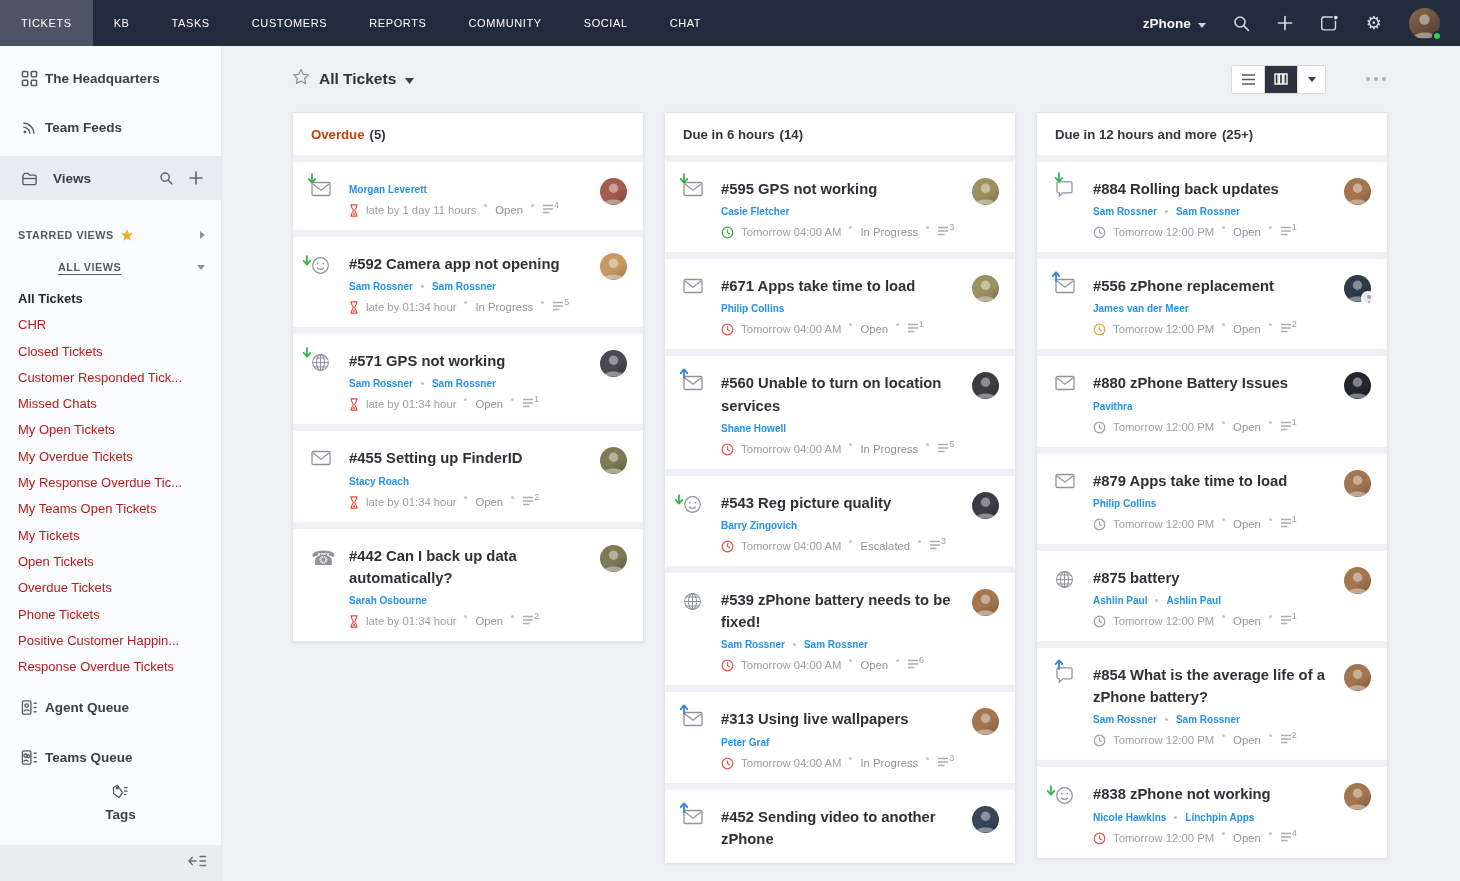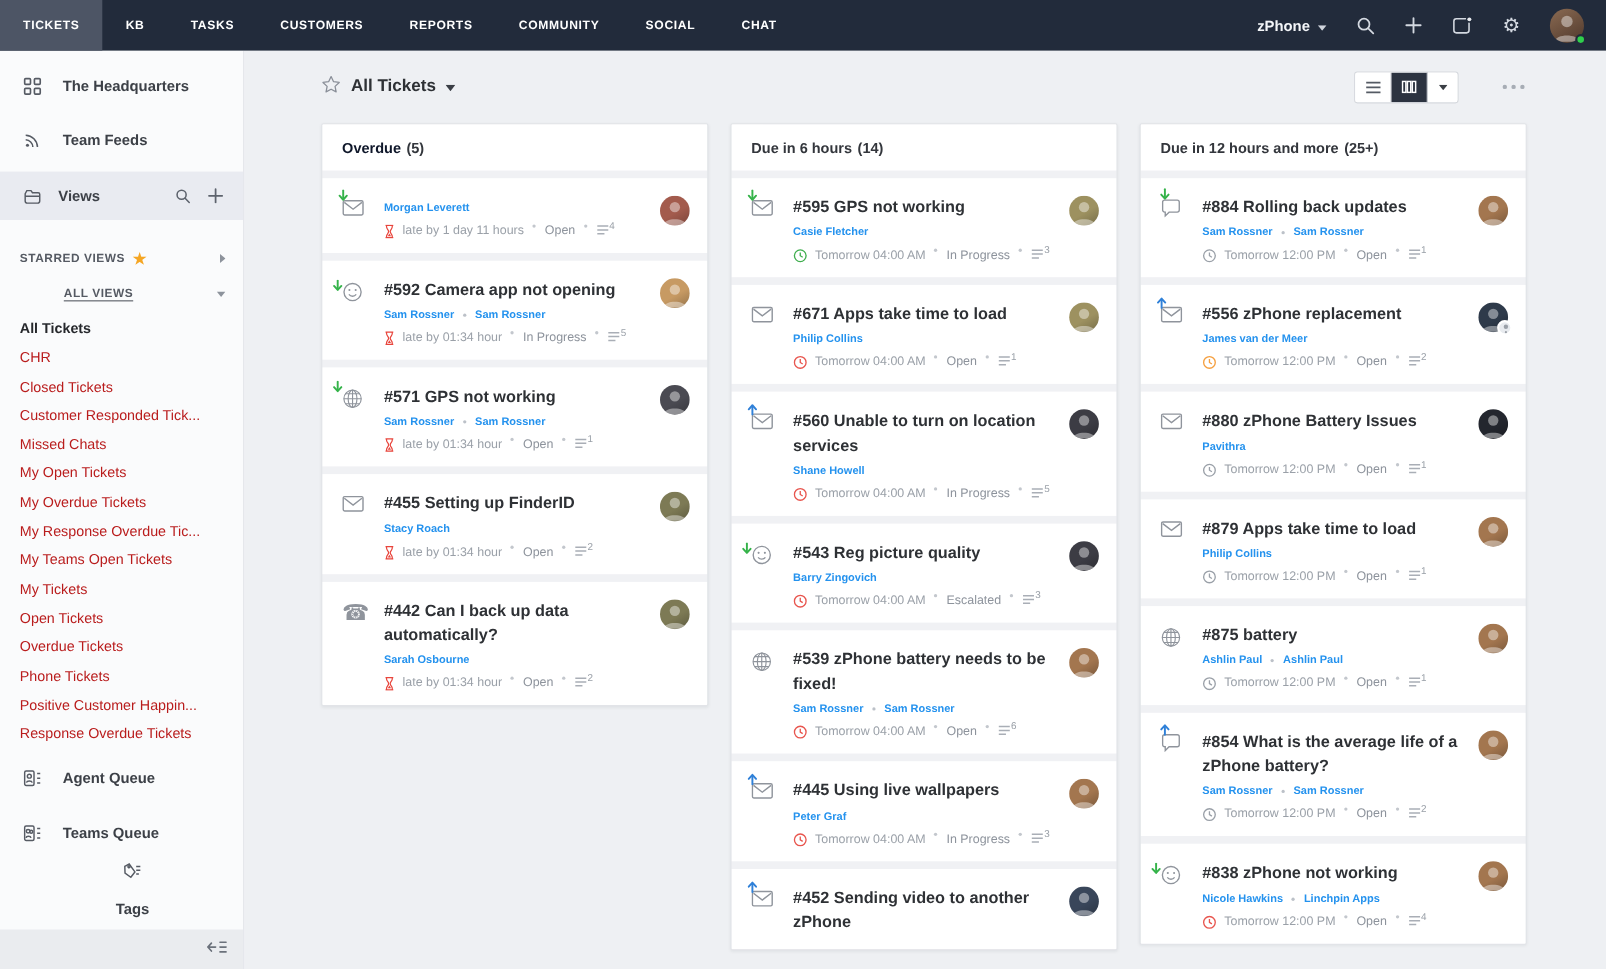--- a/index.html
+++ b/index.html
@@ -3,39 +3,39 @@
 <meta charset="utf-8">
 <style>
   * { margin:0; padding:0; box-sizing:border-box; }
   html,body { width:1460px; height:881px; overflow:hidden;
     font-family:"Liberation Sans", sans-serif; background:#eef0f3; }
 
   
   .topnav { position:absolute; top:0; left:0; right:0; height:46px; background:#222b3b;
     display:flex; z-index:9; }
   .nav-tabs { display:flex; }
-  .nav-tab { padding:0 21px; display:flex; align-items:center; font-size:11px; font-weight:700;
+  .nav-tab { padding:0 21px; display:flex; align-items:center; font-size:11px; font-weight:400;
     letter-spacing:.6px; color:#fff; cursor:pointer; }
   .nav-tab.active { background:#4d5565; }
   .nav-right { margin-left:auto; display:flex; align-items:center; gap:27px; padding-right:20px; }
   .dept { display:flex; align-items:center; gap:7px; color:#f4f6f9; font-size:13.5px; font-weight:700; cursor:pointer; }
   .nav-icon { color:#d4d9e1; display:flex; align-items:center; cursor:pointer; }
   .gear-glyph { font-size:18px; line-height:1; color:#d4d9e1; }
   .nav-avatar { width:31px; height:31px; border-radius:50%; position:relative; flex:none;
     background:linear-gradient(150deg,#8a6a52,#50392c); cursor:pointer; }
   .nav-avatar .sil { position:absolute; inset:0; border-radius:50%; overflow:hidden; }
   .status-dot { position:absolute; right:-2px; bottom:-2px; width:10px; height:10px; border-radius:50%;
     background:#2fd04c; border:2px solid #222b3b; }
 
   
   .app { position:absolute; top:46px; bottom:0; left:0; right:0; display:flex; }
 
   
   .sidebar { width:222px; background:#fafbfc; border-right:1px solid #e3e5e9; display:flex; flex-direction:column; }
-  .side-item { display:flex; align-items:center; gap:19px; padding-left:20px; font-size:13.5px;
+  .side-item { display:flex; align-items:center; gap:7px; padding-left:20px; font-size:13.5px;
     font-weight:700; color:#3c4047; cursor:pointer; }
   .side-icon { display:flex; color:#565b64; width:18px; justify-content:center; }
   #hq { height:56px; padding-top:8px; }
   #feeds { height:50px; }
   .views-row { height:44px; background:#e9ebf1; display:flex; align-items:center; gap:15px;
     padding:0 18px 0 20px; margin-top:4px; font-size:13.5px; font-weight:700; color:#3c4047; cursor:pointer; }
   .spacer { flex:1; }
   .vr-icon { color:#5d636d; display:flex; cursor:pointer; }
   .subhead { display:flex; align-items:center; padding:0 16px 0 18px; font-size:10.8px; font-weight:700;
     letter-spacing:.5px; color:#555a63; cursor:pointer; }
@@ -340,21 +340,21 @@
           <span class="more-dot"></span>
             <span class="more-dot"></span>
             <span class="more-dot"></span>
         </span>
       </div>
     </div>
 
     <div class="board">
         <div class="column">
           <div class="col-header">
-            <span style="color: #0f172a;">Overdue</span>
+            <span style="color: #c2410c;">Overdue</span>
             <span>(5)</span>
           </div>
           <div class="cards">
             <div class="card">
               <span class="chan mail"><svg width="20" height="16" viewBox="0 0 20 16">
                   <g fill="none" stroke="#8f949c" stroke-width="1.3">
                     <rect x="1" y="1.5" width="18" height="13" rx="1.3"></rect>
                     <path d="M2 3l8 6.2L18 3"></path>
                   </g>
                 </svg><span class="arrow"><svg width="10" height="12" viewBox="0 0 10 13">
@@ -821,21 +821,21 @@
                     <rect x="1" y="1.5" width="18" height="13" rx="1.3"></rect>
                     <path d="M2 3l8 6.2L18 3"></path>
                   </g>
                 </svg><span class="arrow"><svg width="10" height="12" viewBox="0 0 10 13">
                     <g fill="none" stroke="#2f80d8" stroke-width="1.9" stroke-linecap="round" stroke-linejoin="round">
                       <path d="M5 11.8V3.6"></path>
                       <path d="M1.4 6.6L5 2.6l3.6 4"></path>
                     </g>
                   </svg></span></span>
               <div class="card-body">
-                <div class="card-title">#445 Using live wallpapers</div>
+                <div class="card-title">#313 Using live wallpapers</div>
                 <div class="contacts">
                   <span class="contact-link">Peter Graf</span>
                 </div>
                 <div class="meta">
                   <span class="micon" style="display: flex;">
                     <svg width="13" height="13" viewBox="0 0 14 14">
                       <g fill="none" stroke="#e8554e" stroke-width="1.3">
                         <circle cx="7" cy="7" r="5.7"></circle>
                         <path d="M7 3.7V7l2.4 1.5"></path>
                       </g>

